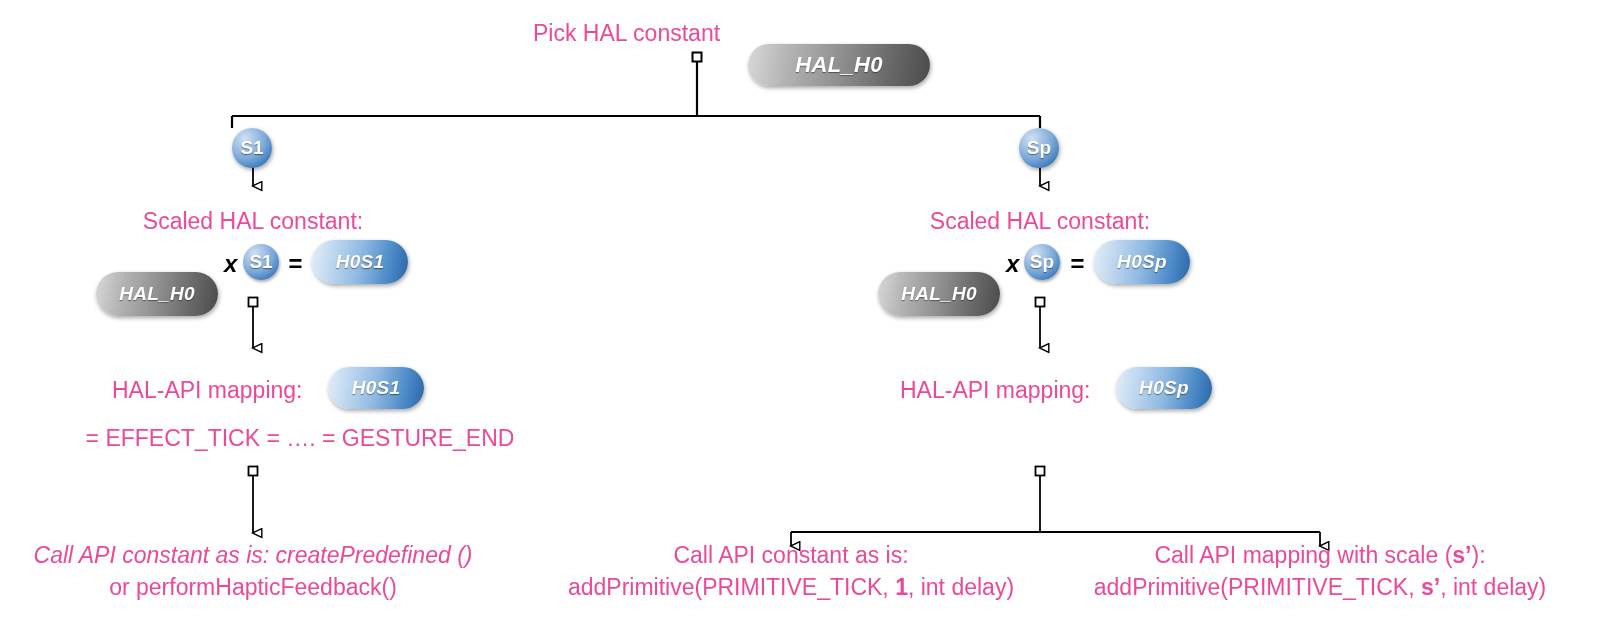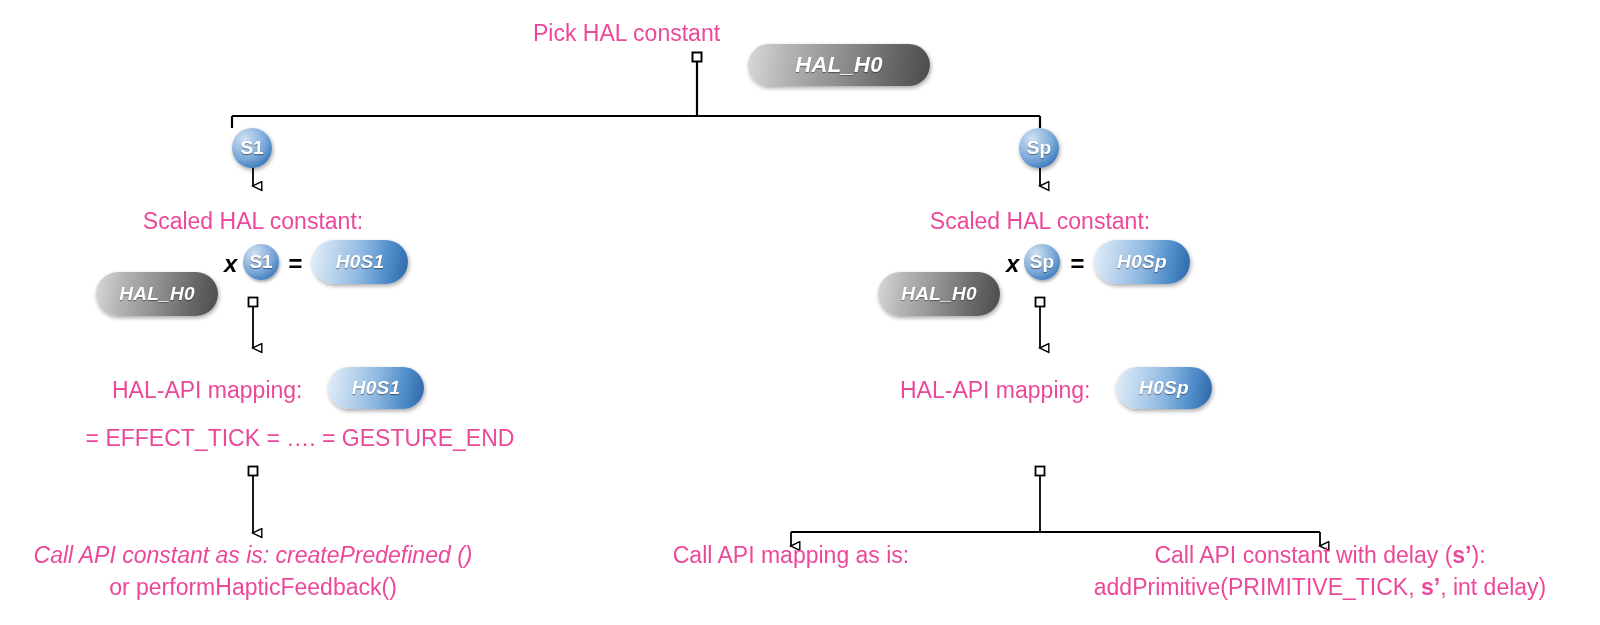--- a/index.html
+++ b/index.html
@@ -175,22 +175,25 @@
   <div class="txt center" style="left:253px; top:423px;margin-left:47px;">= EFFECT_TICK = …. = GESTURE_END</div>
 
   <div class="txt" style="left:900px; top:375px;">HAL-API mapping:</div>
 
   <div class="pill blue" style="left:1116px; top:367px; width:96px; height:42px; font-size:19px;">H0Sp</div>
 
 
   <div class="txt center" style="left:253px; top:540px;font-style:italic;">Call API constant as is: createPredefined ()</div>
   <div class="txt center" style="left:253px; top:572px;">or performHapticFeedback()</div>
 
-  <div class="txt center" style="left:791px; top:540px;">Call API mapping as is:</div>
+  <div class="txt center" style="left:791px; top:540px;">Call API constant as is:</div>
+  <div class="txt center" style="left:791px; top:572px;">
+    <span>addPrimitive(PRIMITIVE_TICK, </span><span class="bold">1</span><span>, int delay)</span>
+  </div>
 
   <div class="txt center" style="left:1320px; top:540px;">
-    <span>Call API constant with delay (</span><span class="bold">s’</span><span>):</span>
+    <span>Call API mapping with scale (</span><span class="bold">s’</span><span>):</span>
   </div>
   <div class="txt center" style="left:1320px; top:572px;">
     <span>addPrimitive(PRIMITIVE_TICK, </span><span class="bold">s’</span><span>, int delay)</span>
   </div>
 
 </div>
 
 </body></html>

